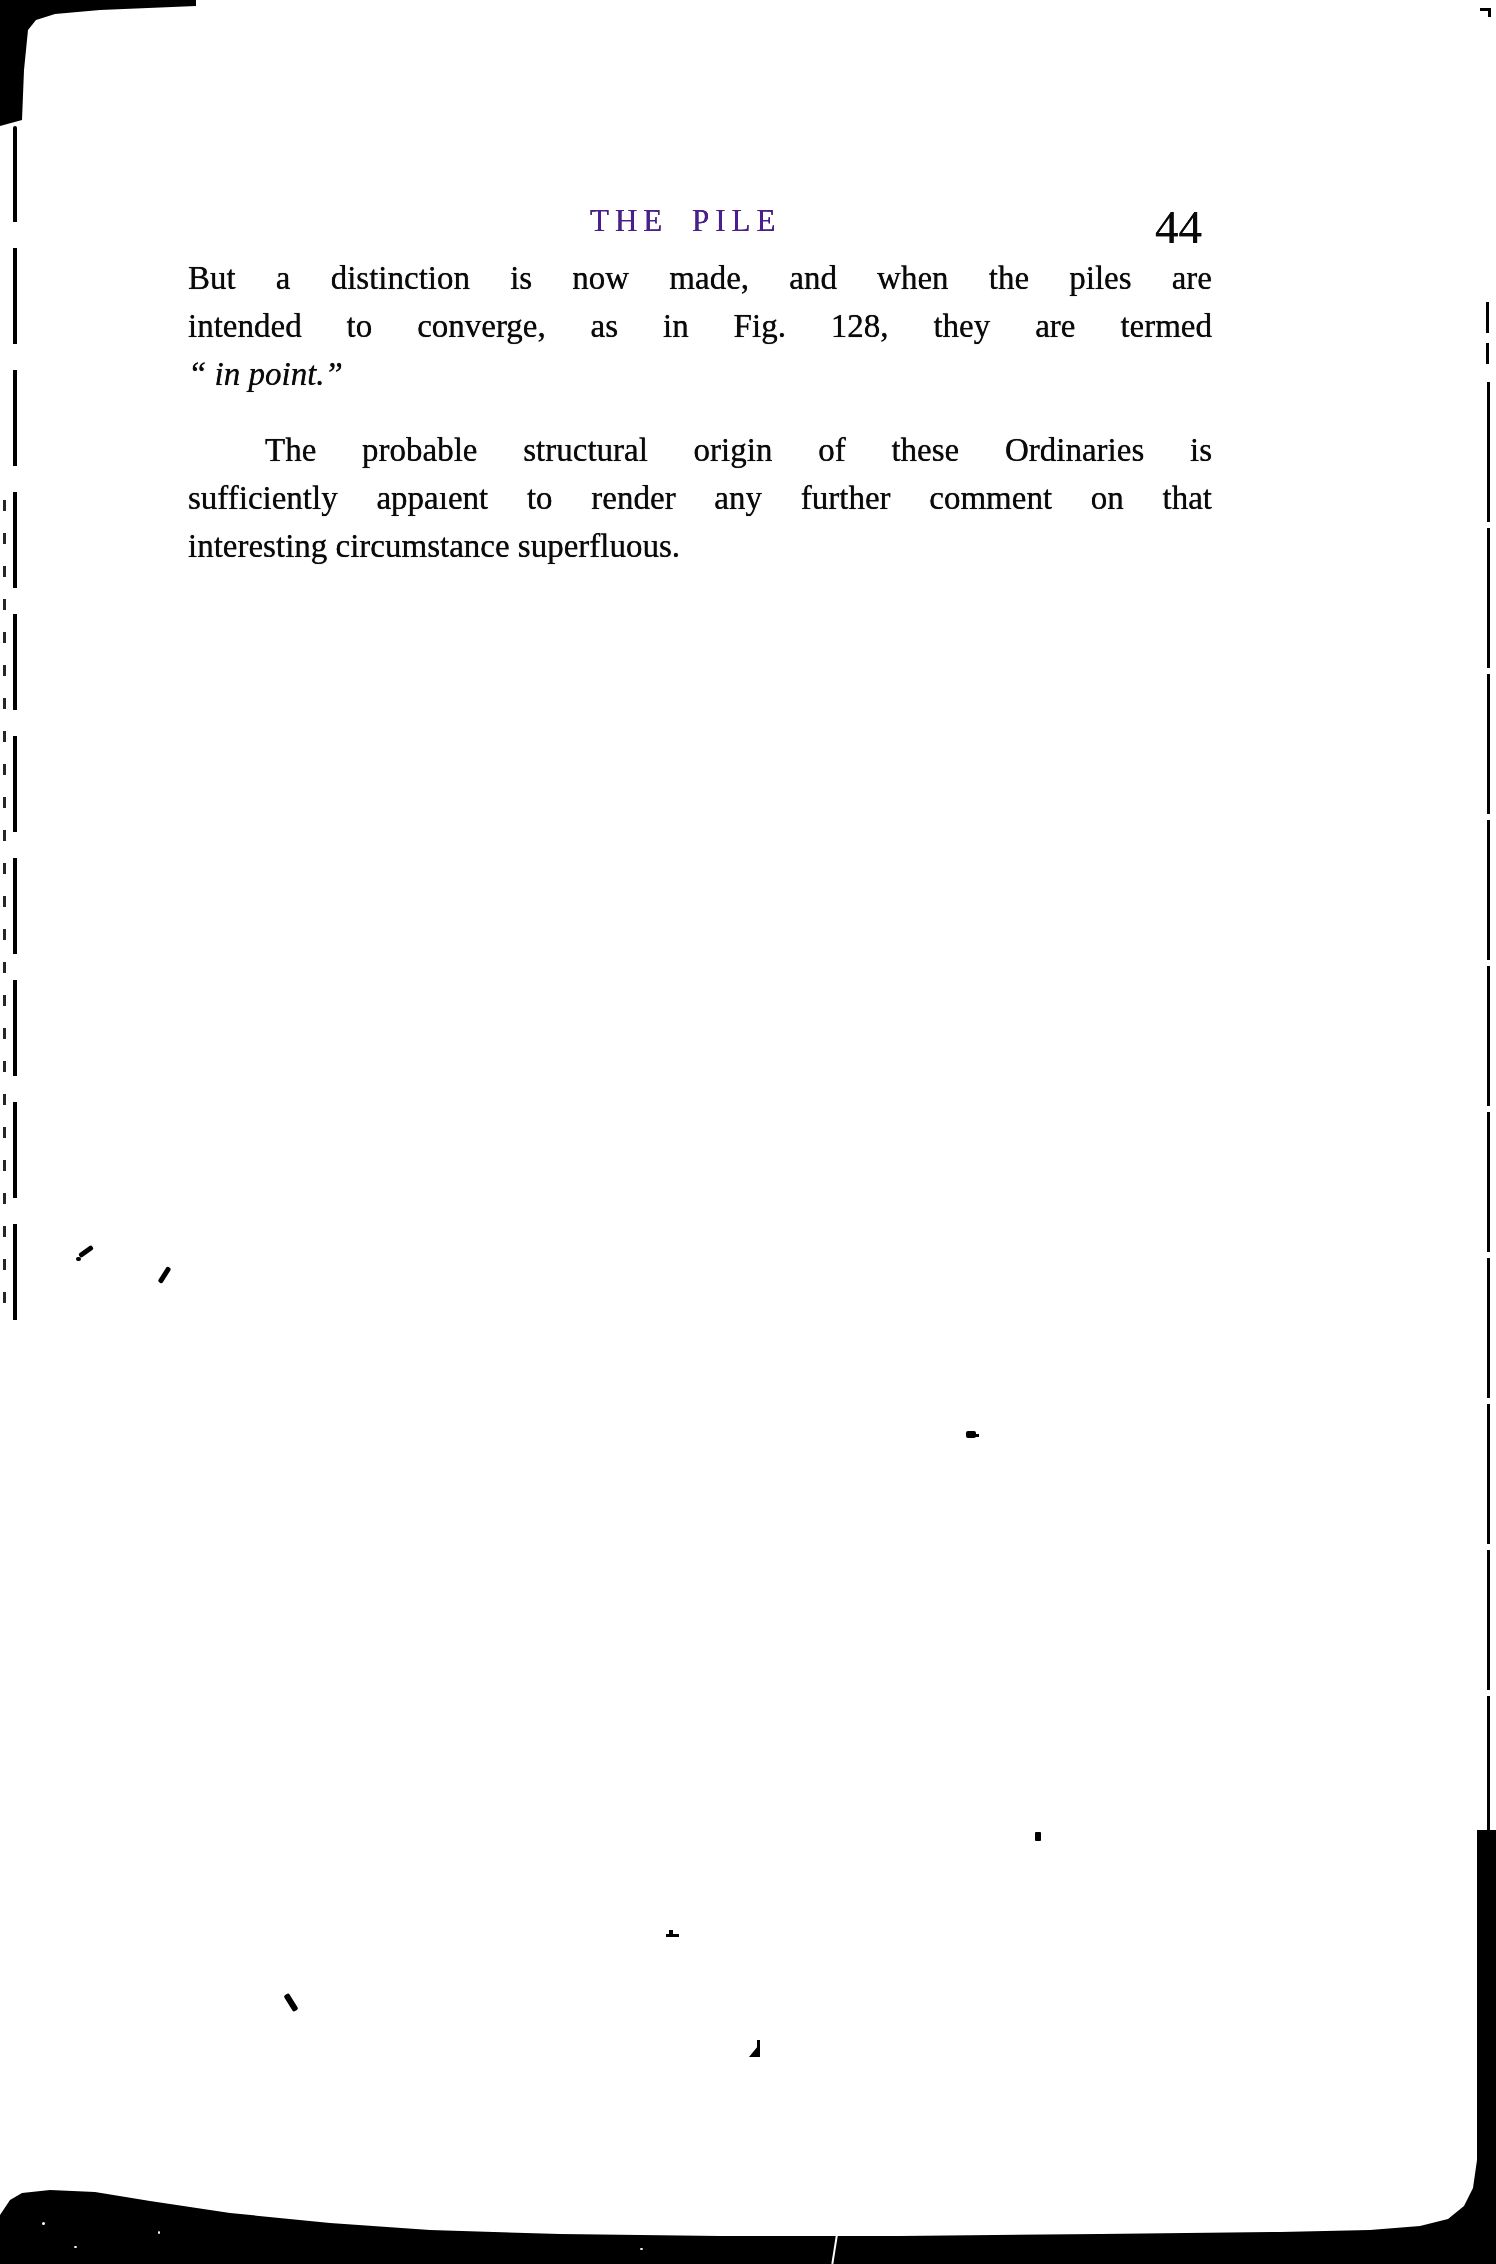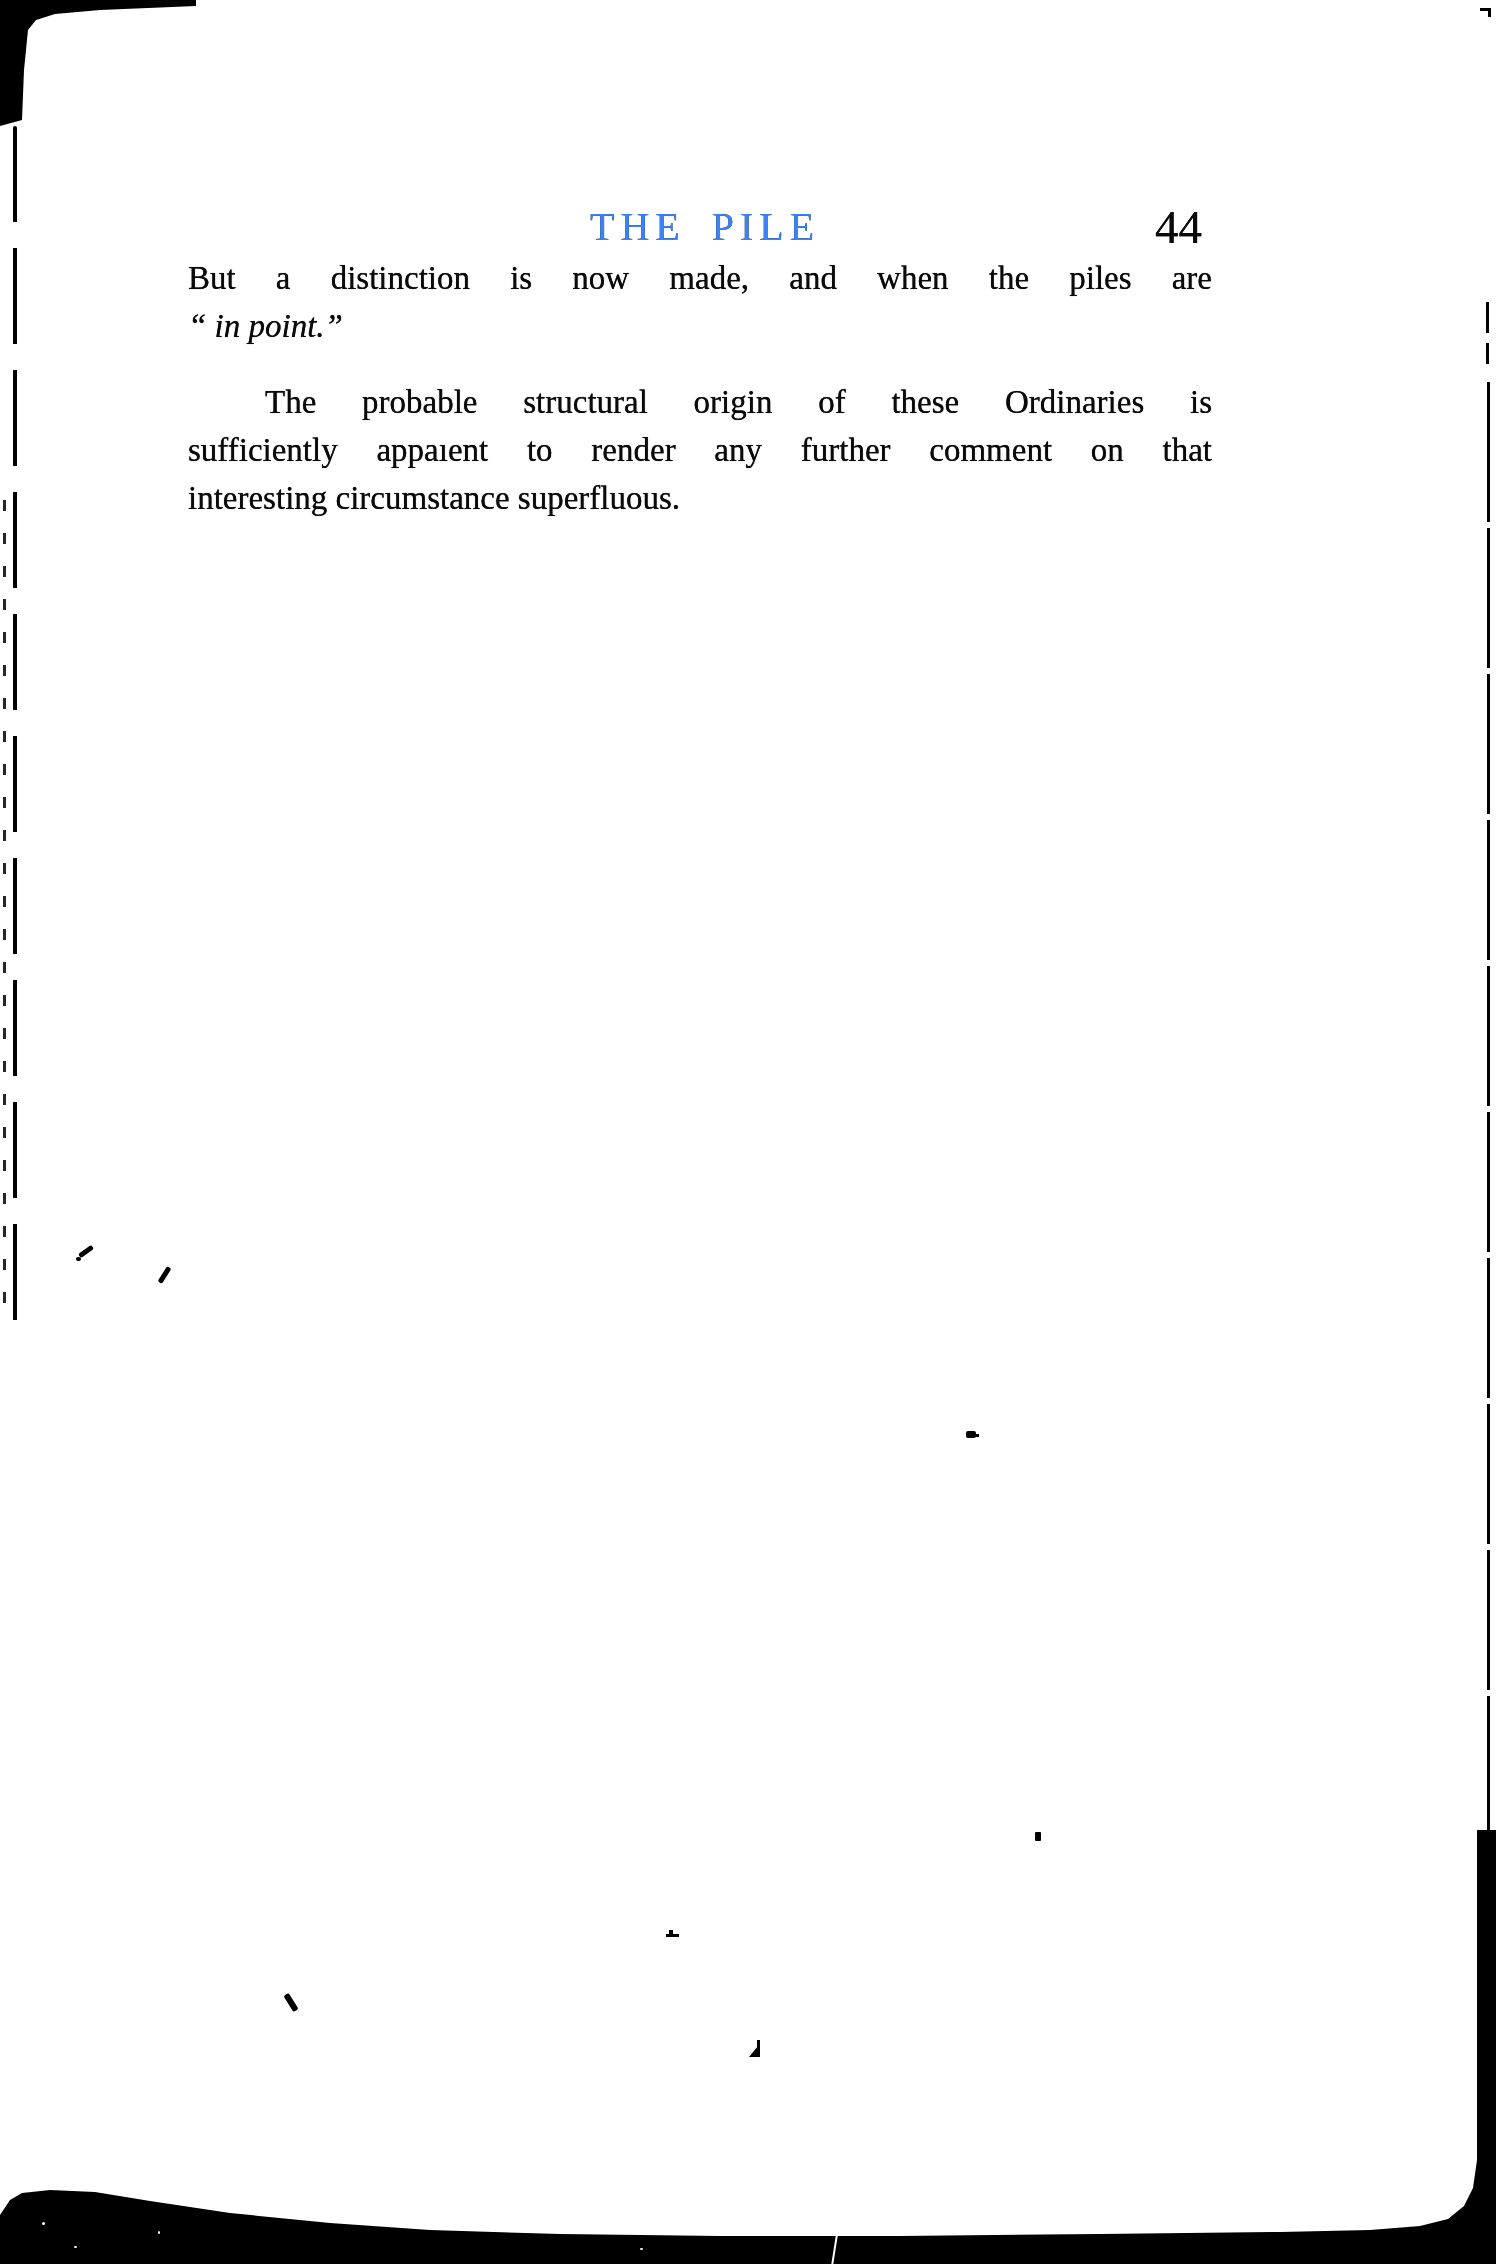--- a/index.html
+++ b/index.html
@@ -12,22 +12,22 @@
   .page {
     position: absolute; inset: 0;
     width: 1496px; height: 2264px;
     background: #ffffff;
     color: #0a0a0a;
     overflow: hidden;
   }
   
   .running-head {
     position: absolute; left: 590px; top: 203px;
-    font-size: 40px; letter-spacing: 6px; word-spacing: 10px;
-    color: #3b82f6;
+    font-size: 31px; letter-spacing: 6px; word-spacing: 10px;
+    color: #4c1d95;
     text-shadow: 0 0 0.6px #0a0a0a;
     white-space: nowrap;
   }
   .page-number {
     position: absolute; left: 1155px; top: 200px;
     font-size: 47px;
     color: #0a0a0a;
     text-shadow: 0 0 0.6px #0a0a0a;
   }
   .textblock {
@@ -97,20 +97,21 @@
 </head>
 <body>
 
 <div class="page">
 
   <div class="running-head">THE PILE</div>
   <div class="page-number">44</div>
 
   <div class="textblock">
     <div class="tline">But a distinction is now made, and when the piles are</div>
+    <div class="tline">intended to converge, as in Fig. 128, they are termed</div>
     <div class="tline last italic">“ in point.”</div>
     <div class="tline indent">The probable structural origin of these Ordinaries is</div>
     <div class="tline">sufficiently appaıent to render any further comment on that</div>
     <div class="tline last">interesting circumstance superfluous.</div>
   </div>
 
   <svg class="svg-layer" viewBox="0 0 1496 2264" xmlns="http://www.w3.org/2000/svg">
     <polygon fill="#000" points="0,0 196,0 196,6 100,10 55,14 36,20 28,30 24,70 22,120 0,126"></polygon>
     <polygon fill="#000" points="0,2215 10,2200 22,2193 50,2190 95,2192 150,2201 230,2213 330,2223
                      430,2230 560,2234 720,2236 900,2236 1100,2234 1280,2232 1370,2230

